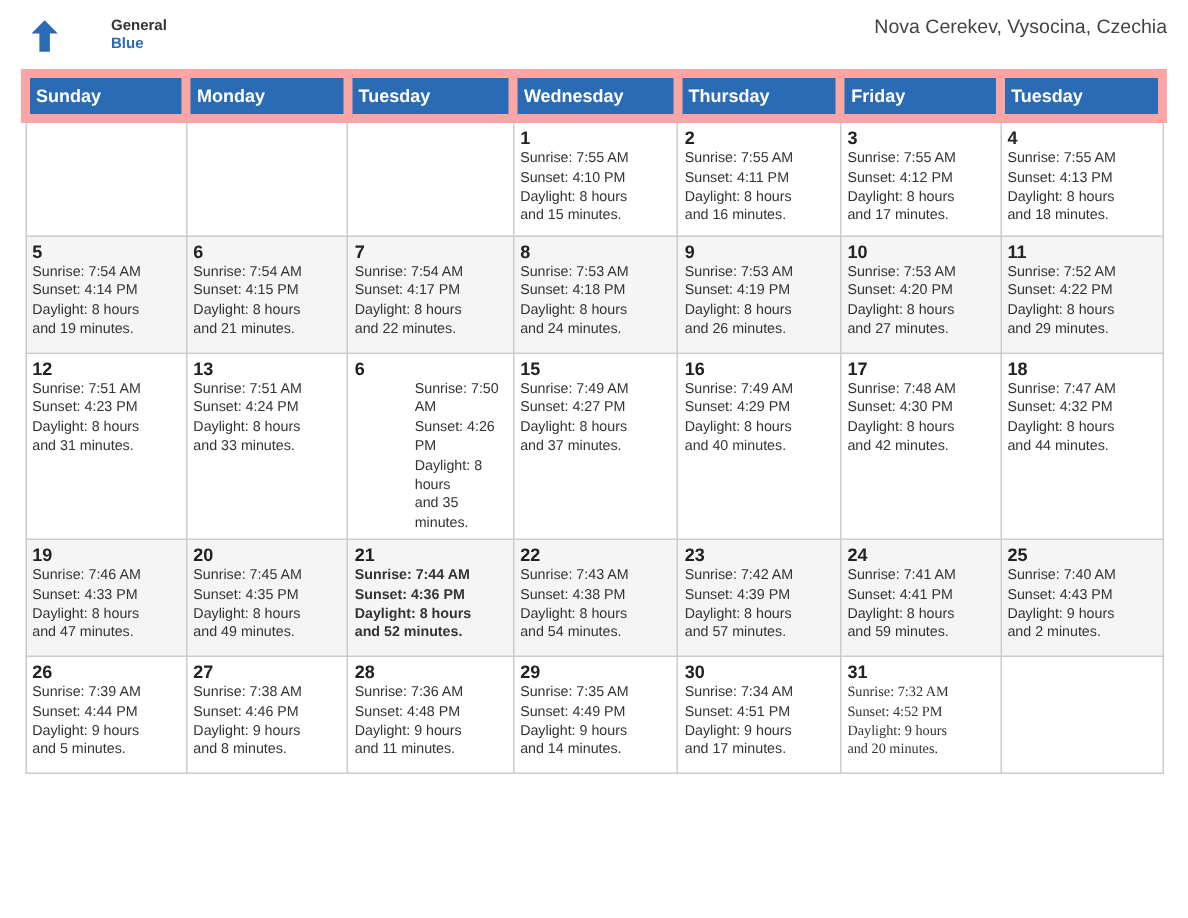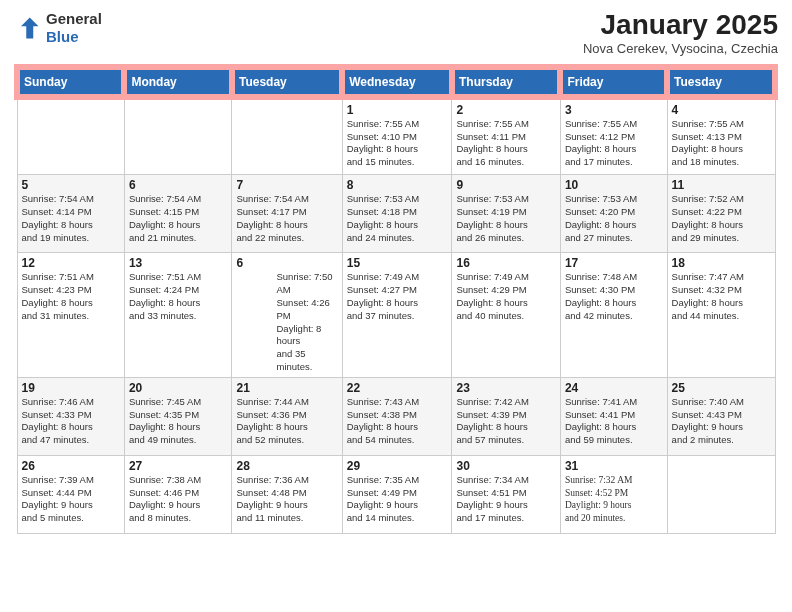--- a/index.html
+++ b/index.html
@@ -20,23 +20,24 @@
       justify-content: space-between;
       align-items: flex-start;
       margin-bottom: 8px;
     }
     .logo {
       display: flex;
       align-items: center;
       gap: 4px;
     }
     .logo-text {
-      font-size: 15px;
+      font-size: 10px;
       font-weight: bold;
       line-height: 1.2;
+      margin-left: 28px;
     }
     .logo-general { color: #333; }
     .logo-blue { color: #2a6bb5; }
     .logo-icon {
       width: 28px;
       height: 28px;
     }
     .title-block {
       text-align: right;
     }
@@ -97,21 +98,20 @@
     <div class="logo">
       <svg class="logo-icon" viewBox="0 0 32 32">
         <polygon points="18,4 28,14 22,14 22,28 14,28 14,14 8,14" fill="#2a6bb5"></polygon>
       </svg>
       <div class="logo-text">
         <div class="logo-general">General</div>
         <div class="logo-blue">Blue</div>
       </div>
     </div>
     <div class="title-block">
-      <div class="month-title">January 2025</div>
       <div class="subtitle">Nova Cerekev, Vysocina, Czechia</div>
     </div>
   </div>
 
   <table class="calendar">
     <thead>
       <tr>
 
       <th>Sunday</th>
           <th>Monday</th>
@@ -269,21 +269,21 @@
           </td>
           <td>
             <div class="day-num">20</div>
             <div class="day-info" style="white-space: pre-line;">Sunrise: 7:45 AM
 Sunset: 4:35 PM
 Daylight: 8 hours
 and 49 minutes.</div>
           </td>
           <td>
             <div class="day-num">21</div>
-            <div class="day-info" style="white-space: pre-line;">Sunrise: 7:44 AM
+            <div class="day-info" style="white-space: pre-line; font-weight: bold;">Sunrise: 7:44 AM
 Sunset: 4:36 PM
 Daylight: 8 hours
 and 52 minutes.</div>
           </td>
           <td>
             <div class="day-num">22</div>
             <div class="day-info" style="white-space: pre-line;">Sunrise: 7:43 AM
 Sunset: 4:38 PM
 Daylight: 8 hours
 and 54 minutes.</div>

